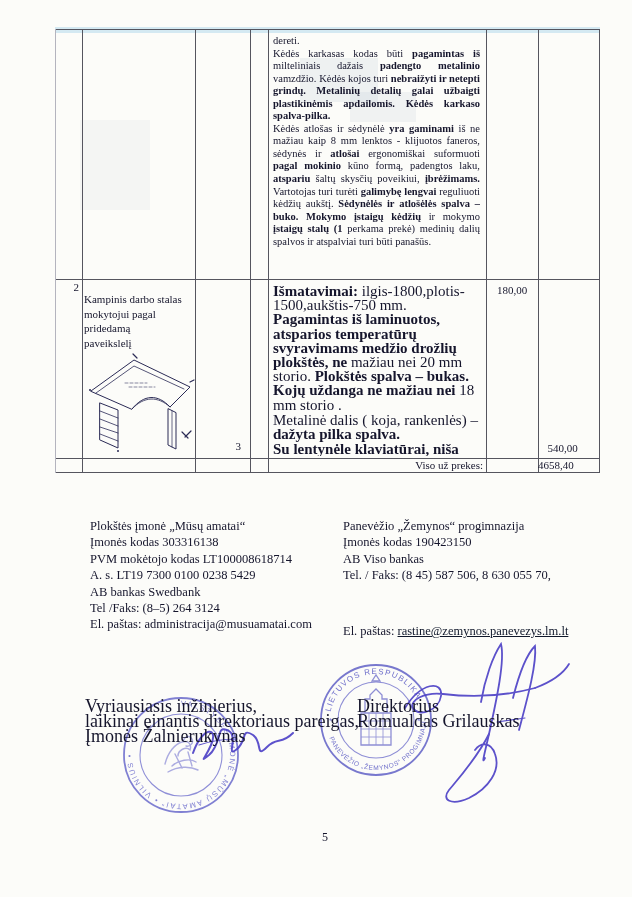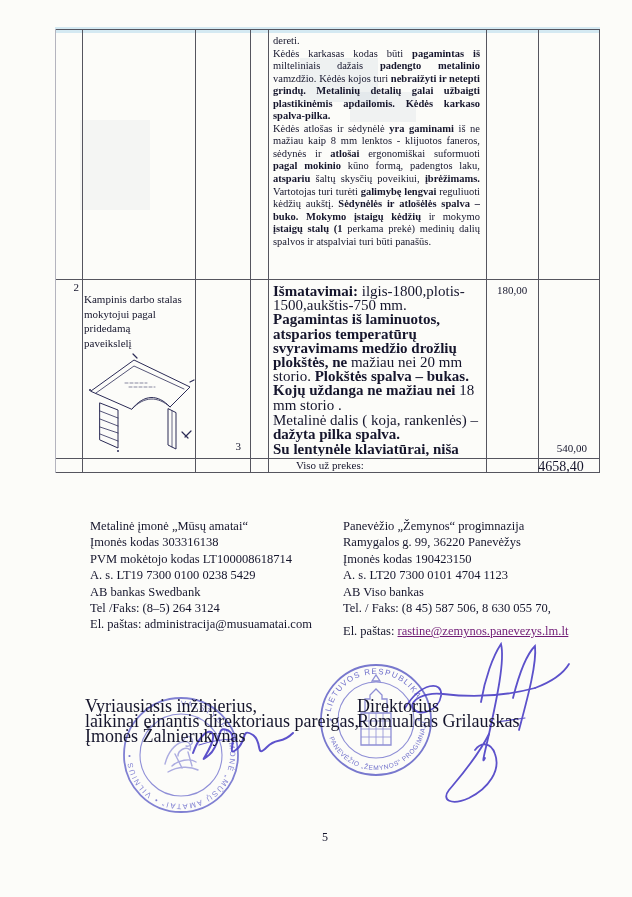--- a/index.html
+++ b/index.html
@@ -17,31 +17,31 @@
   .cell{position:absolute;overflow:hidden;}
   .spec1{left:218px;top:6px;width:207px;height:242px;font-size:10.5px;line-height:12.55px;text-align:justify;}
   .spec1 p{margin:0;}
   .spec2{left:218px;top:255px;width:208px;height:172px;font-size:15px;line-height:14.2px;}
   .spec2 p{margin:0 0 1px 0;}
   .b{font-weight:bold;}
   .rowno{left:2px;top:252px;width:22px;text-align:right;font-size:11px;}
   .desc{left:29px;top:263px;width:108px;font-size:11px;line-height:14.6px;}
   .qty{left:140px;top:411px;width:46px;text-align:right;font-size:11px;}
   .uprice{left:431px;top:255px;width:52px;text-align:center;font-size:11px;}
-  .rtotal{left:483px;top:413px;width:49px;text-align:right;font-size:11px;}
-  .vlabel{left:213px;top:430px;width:215px;font-size:11px;padding-left:28px;}
-  .vtotal{left:483px;top:430px;width:46px;text-align:center;font-size:14px;}
+  .rtotal{left:483px;top:413px;width:49px;text-align:center;font-size:11px;}
+  .vlabel{left:213px;top:430px;width:215px;text-align:right;font-size:11px;}
+  .vtotal{left:483px;top:430px;width:46px;text-align:left;font-size:11px;}
   
   .art{position:absolute;pointer-events:none;}
   
   .block{position:absolute;font-size:12.5px;line-height:16.4px;white-space:nowrap;}
   .seller{left:90px;top:518px;}
   .buyer{left:343px;top:518px;}
   .buyer-email{position:absolute;left:343px;top:624px;font-size:12.5px;white-space:nowrap;}
-  .email-link{color:#701a75;text-decoration:underline;}
+  .email-link{color:#0f172a;text-decoration:underline;}
   .sig-block{position:absolute;font-size:18px;line-height:15px;white-space:nowrap;z-index:3;}
   .sig-left{left:85px;top:699px;}
   .sig-right{left:357px;top:699px;z-index:3;}
   .pageno{position:absolute;left:300px;top:830px;width:50px;text-align:center;font-size:12px;}
   .stamp,.sig-svg,.desk{position:absolute;}
   .stamp{opacity:.85;z-index:1;}
   .sig-svg{z-index:2;}
 </style>
 </head>
 <body>
@@ -109,34 +109,32 @@
         <p><span class="b">Su lentynėle klaviatūrai, niša (atvira užnugaryje) kompiuterio sisteminiam blokui.</span></p>
       </div>
     <div class="cell uprice">180,00</div>
     <div class="cell rtotal">540,00</div>
 
     <div class="cell vlabel">Viso už prekes:</div>
     <div class="cell vtotal">4658,40</div>
   </div>
 
   <div class="block seller">
-      <div>Metalinė įmonė „Mūsų amatai“</div>
+      <div>Plokštės įmonė „Mūsų amatai“</div>
       <div>Įmonės kodas 303316138</div>
       <div>PVM mokėtojo kodas LT100008618714</div>
       <div>A. s. LT19 7300 0100 0238 5429</div>
       <div>AB bankas Swedbank</div>
       <div>Tel /Faks: (8–5) 264 3124</div>
       <div>El. paštas: administracija@musuamatai.com</div>
     </div>
 
   <div class="block buyer">
       <div>Panevėžio „Žemynos“ progimnazija</div>
-      <div>Ramygalos g. 99, 36220 Panevėžys</div>
       <div>Įmonės kodas 190423150</div>
-      <div>A. s. LT20 7300 0101 4704 1123</div>
       <div>AB Viso bankas</div>
       <div>Tel. / Faks: (8  45)  587 506, 8 630 055 70,</div>
     </div>
   <div class="buyer-email">
     <span>El. paštas: </span><a href="#" class="email-link">rastine@zemynos.panevezys.lm.lt</a>
   </div>
 
   <div class="sig-block sig-left">
       <div>Vyriausiasis inžinierius,</div>
       <div>laikinai einantis direktoriaus pareigas,</div>

